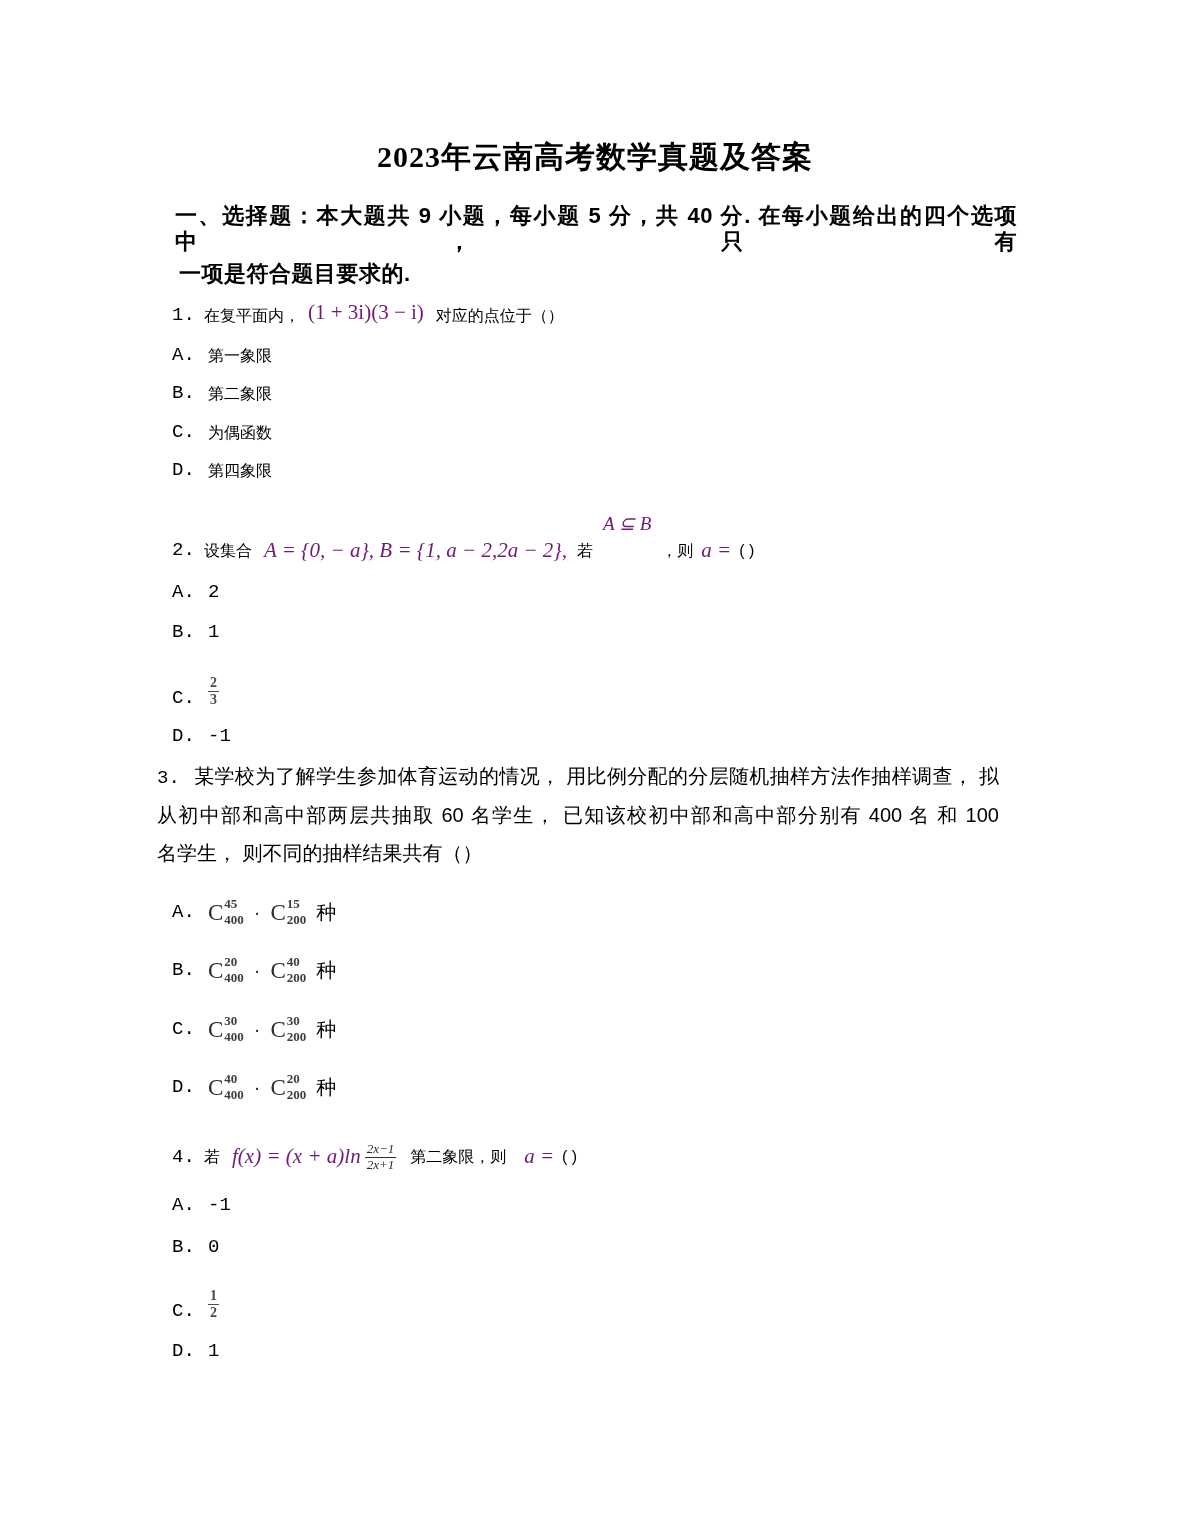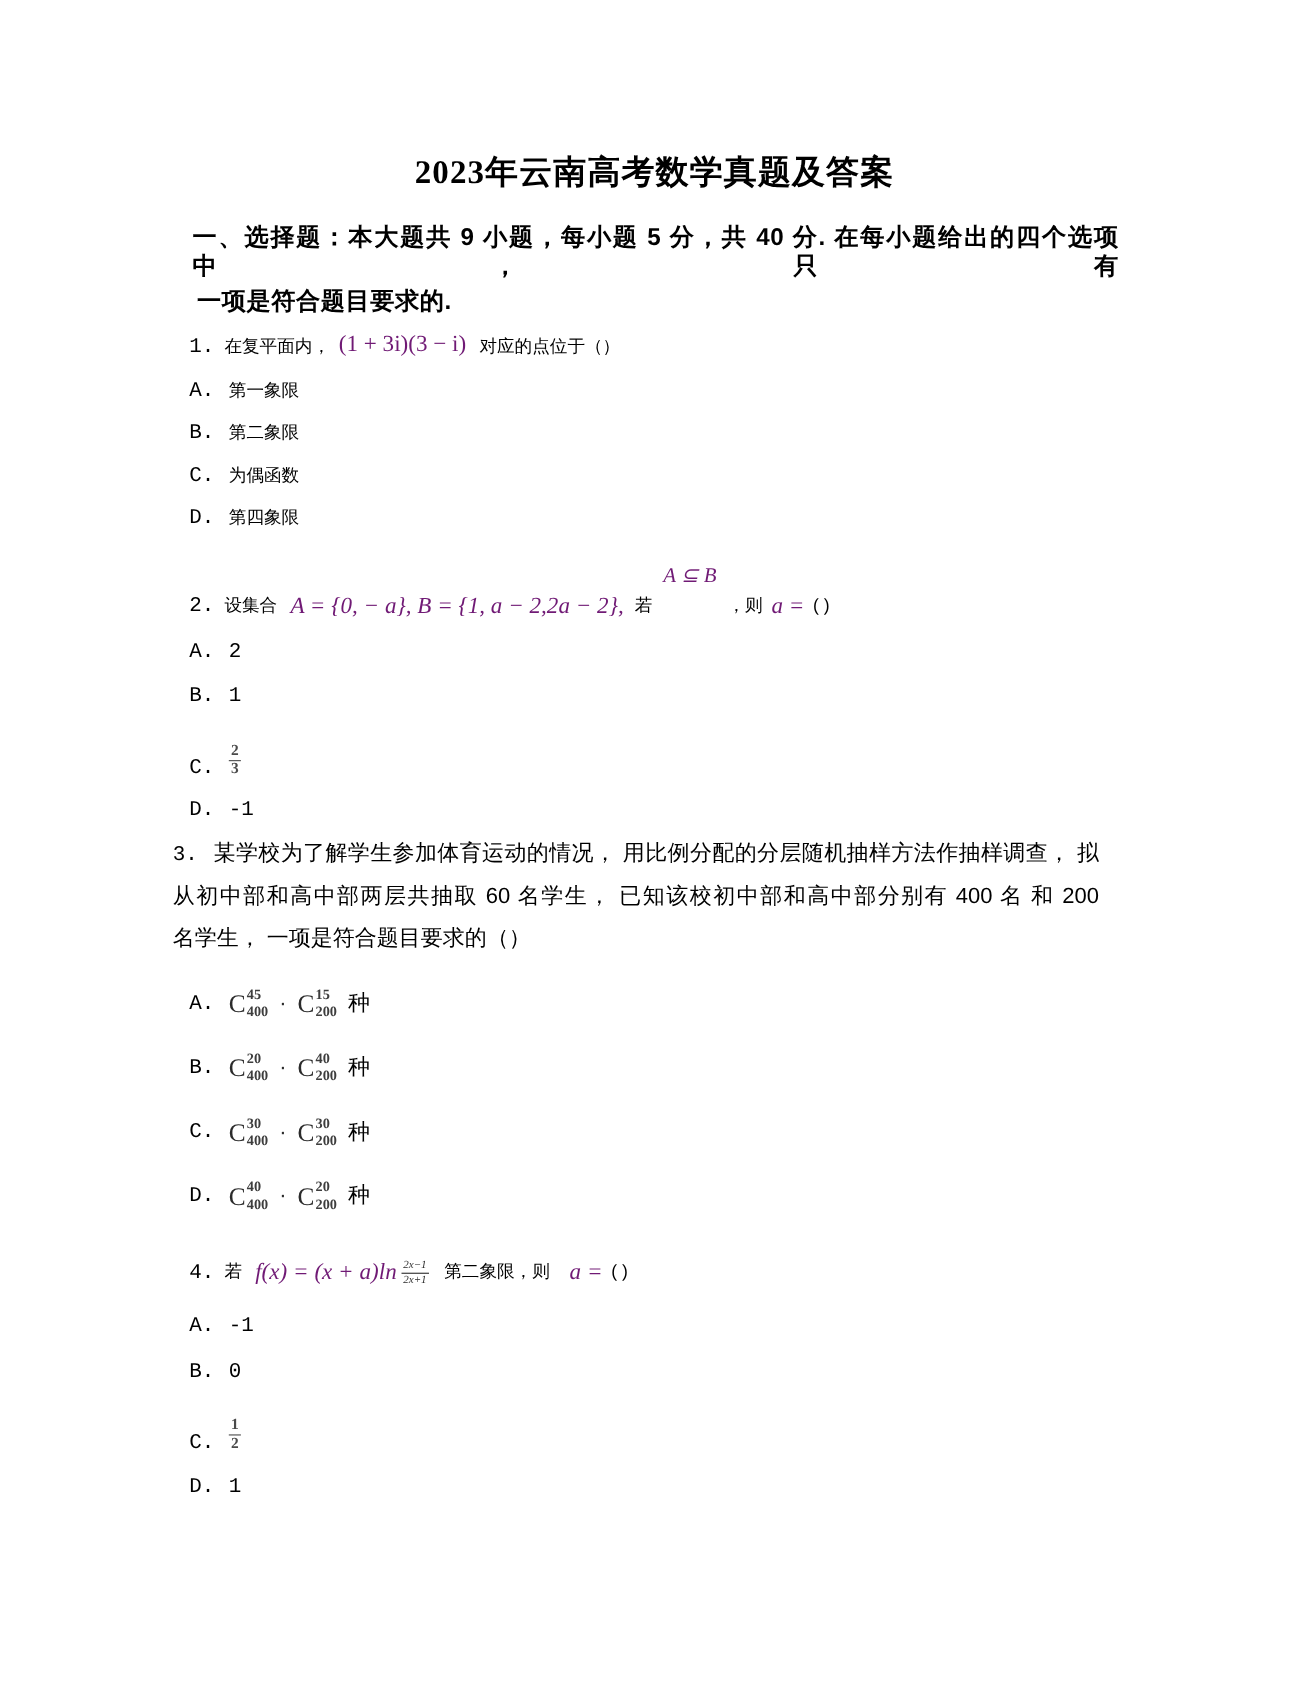--- a/index.html
+++ b/index.html
@@ -27,21 +27,21 @@
   .it{font-style:italic;}
   .raised{position:relative;top:-26px;margin:0 10px;font-size:19px;}
   .gap-r{margin-right:12px;text-align:center;}
   .gap-lr{margin:0 8px;}
   .frac{
     display:inline-flex;flex-direction:column;align-items:center;
     font-family:"Liberation Serif",serif;font-size:14px;line-height:1.15;
     font-weight:700;color:#4a4a4a;
   }
   .frac .fnum{border-bottom:1.5px solid #4a4a4a;padding:0 2px;}
-  .fracBig{font-weight:400;color:#2b2b2b;font-size:10px;font-style:italic;}
+  .fracBig{font-weight:400;color:#2b2b2b;font-size:13px;font-style:italic;}
   .fracBig .fnum{border-bottom:1px solid #2b2b2b;}
   .comb{display:inline-flex;align-items:center;font-family:"Liberation Serif",serif;color:#2b2b2b;}
   .comb .cbase{font-size:23px;line-height:1;}
   .cstack{display:inline-flex;flex-direction:column;align-items:flex-start;font-size:13px;line-height:1.2;margin-left:1px;font-weight:700;color:#3d3d3d;}
   .mdot{margin:0 10px;font-size:20px;color:#2b2b2b;}
   .suffix{margin-left:10px;font-size:20px;color:#000;}
   .para{left:157px;top:0;width:842px;font-size:20px;line-height:1.2;}
   .just{text-align:justify;text-align-last:justify;}
 </style>
 </head>
@@ -101,22 +101,22 @@
   </span>
 </div>
 <div class="abs row" style="left:172px;top:725px;">
   <span class="optlabel">D.</span>
   <span class="optval">-1</span>
 </div>
 
 <div class="abs para just" style="top:764px;">
   <span class="qnum" style="margin-right:14px;">3.</span><span>某学校为了解学生参加体育运动的情况， 用比例分配的分层随机抽样方法作抽样调查， 拟</span>
 </div>
-<div class="abs para just" style="top:803px;">从初中部和高中部两层共抽取 60 名学生， 已知该校初中部和高中部分别有 400 名 和 200</div>
-<div class="abs para" style="top:841px;">名学生， 一项是符合题目要求的（）</div>
+<div class="abs para just" style="top:803px;">从初中部和高中部两层共抽取 60 名学生， 已知该校初中部和高中部分别有 400 名 和 100</div>
+<div class="abs para" style="top:841px;">名学生， 则不同的抽样结果共有（）</div>
 
 <div class="abs row" style="left:172px;top:893px;height:38px;">
   <span class="optlabel">A.</span>
   <span class="comb">
       <span class="cbase">C</span>
       <span class="cstack">
         <span>45</span>
         <span>400</span>
       </span>
     </span>

